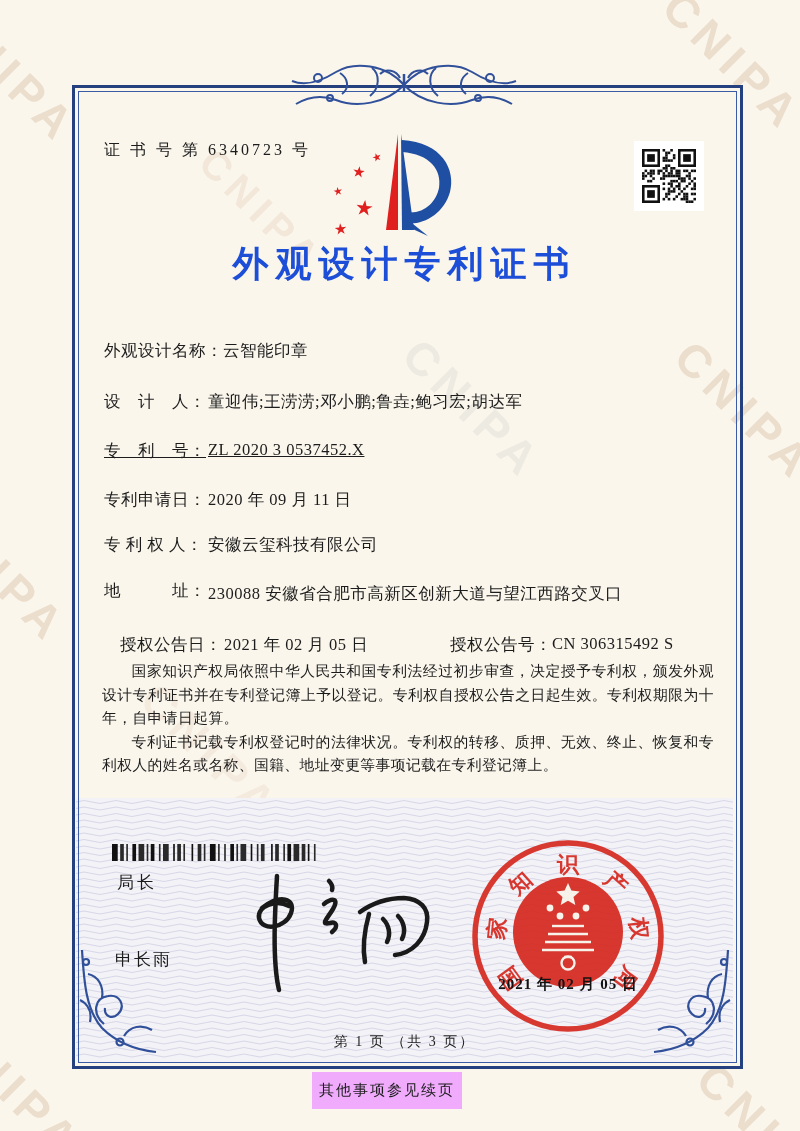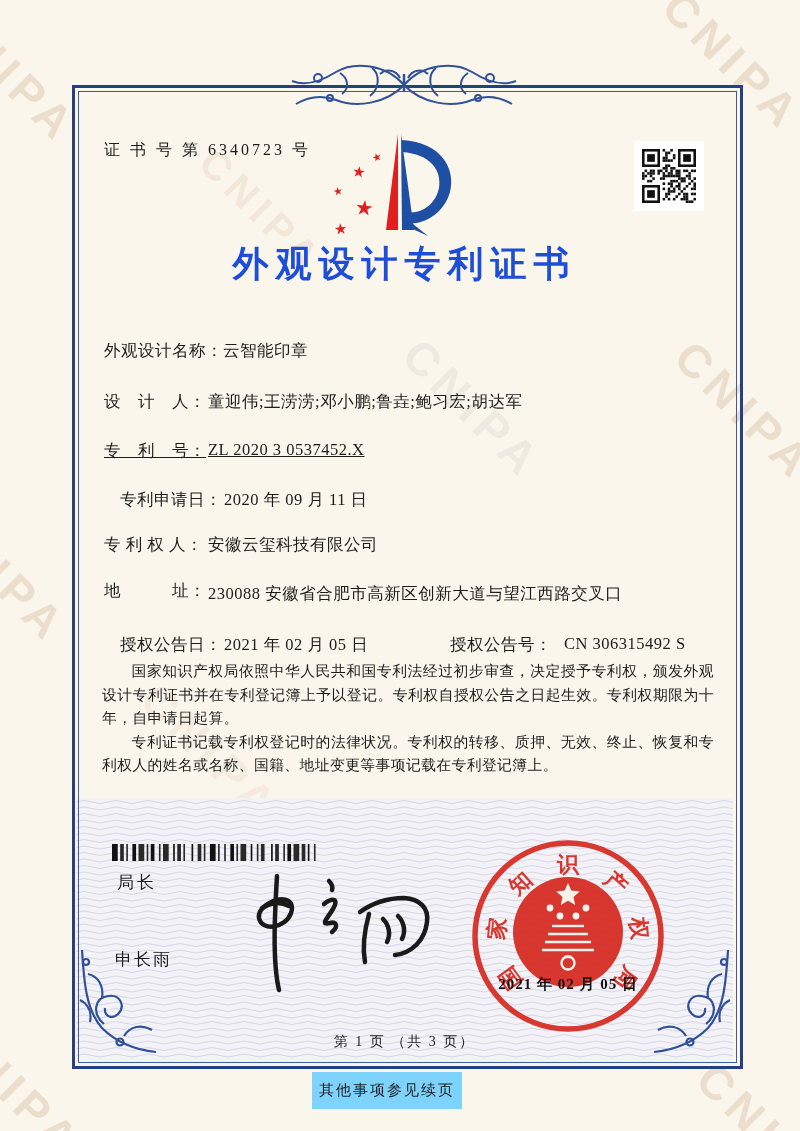--- a/index.html
+++ b/index.html
@@ -46,21 +46,21 @@
   .logo-star{position:absolute;color:#e01f1f;line-height:1;z-index:3;font-family:"DejaVu Sans",sans-serif;}
   .qr{position:absolute;left:634px;top:141px;width:70px;height:70px;background:#fff;z-index:2;
       display:flex;align-items:center;justify-content:center;}
   
   .row{position:absolute;left:104px;width:606px;display:flex;font-size:16.5px;z-index:2;letter-spacing:0.5px;}
   .row .lab{flex:0 0 104px;white-space:nowrap;}
   .row .val{white-space:nowrap;}
   .addr-val{line-height:27px;white-space:normal;}
   .grant-pair{display:flex;width:100%;}
   .grant-left{flex:0 0 330px;display:flex;}
-  .grant-right{display:flex;gap:12px;}
+  .grant-right{display:flex;}
   
   .body-text{
     position:absolute;left:102px;top:660px;width:612px;z-index:2;
     font-size:14.8px;line-height:23.5px;letter-spacing:0.4px;text-align:justify;
   }
   .body-text p{margin:0;text-indent:2em;}
   
   .barcode{position:absolute;left:112px;top:844px;z-index:2;}
   
   .director-label{position:absolute;left:117px;top:871px;font-size:17px;letter-spacing:3px;z-index:2;
@@ -71,21 +71,21 @@
   
   .seal{position:absolute;left:468px;top:836px;z-index:3;}
   .seal-date{
     position:absolute;left:488px;top:975px;width:160px;text-align:center;z-index:4;
     font-size:15px;font-weight:700;letter-spacing:1px;color:#111;
   }
   
   .page-info{position:absolute;left:72px;top:1033px;width:665px;text-align:center;
     font-size:14px;letter-spacing:2px;z-index:2;}
   .cont-box{
-    position:absolute;left:312px;top:1072px;width:150px;height:37px;background:#7dd3fc;
+    position:absolute;left:312px;top:1072px;width:150px;height:37px;background:#f0abfc;
     display:flex;align-items:center;justify-content:center;z-index:8;
     font-size:15px;letter-spacing:2px;
   }
   .corner-flourish{position:absolute;z-index:7;}
   .top-flourish{position:absolute;left:288px;top:58px;z-index:7;}
 </style>
 </head>
 <body>
 
 <span class="wm" style="left:-35px;top:-8px;">CNIPA</span>
@@ -344,21 +344,21 @@
   <span class="val">云智能印章</span>
 </div>
 <div class="row" style="top:391px;">
   <span class="lab">设　计　人：</span>
   <span class="val">童迎伟;王涝涝;邓小鹏;鲁垚;鲍习宏;胡达军</span>
 </div>
 <div class="row" style="top:440px;text-decoration:underline;">
   <span class="lab">专　利　号：</span>
   <span class="val">ZL 2020 3 0537452.X</span>
 </div>
-<div class="row" style="top:489px;margin-left:16px;">
+<div class="row" style="top:489px;">
   <span class="lab">专利申请日：</span>
   <span class="val">2020 年 09 月 11 日</span>
 </div>
 <div class="row" style="top:534px;">
   <span class="lab">专 利 权 人：</span>
   <span class="val">安徽云玺科技有限公司</span>
 </div>
 <div class="row" style="top:580px;font-family:Liberation Serif, serif;">
   <span class="lab">地　　　址：</span>
   <span class="val addr-val">

